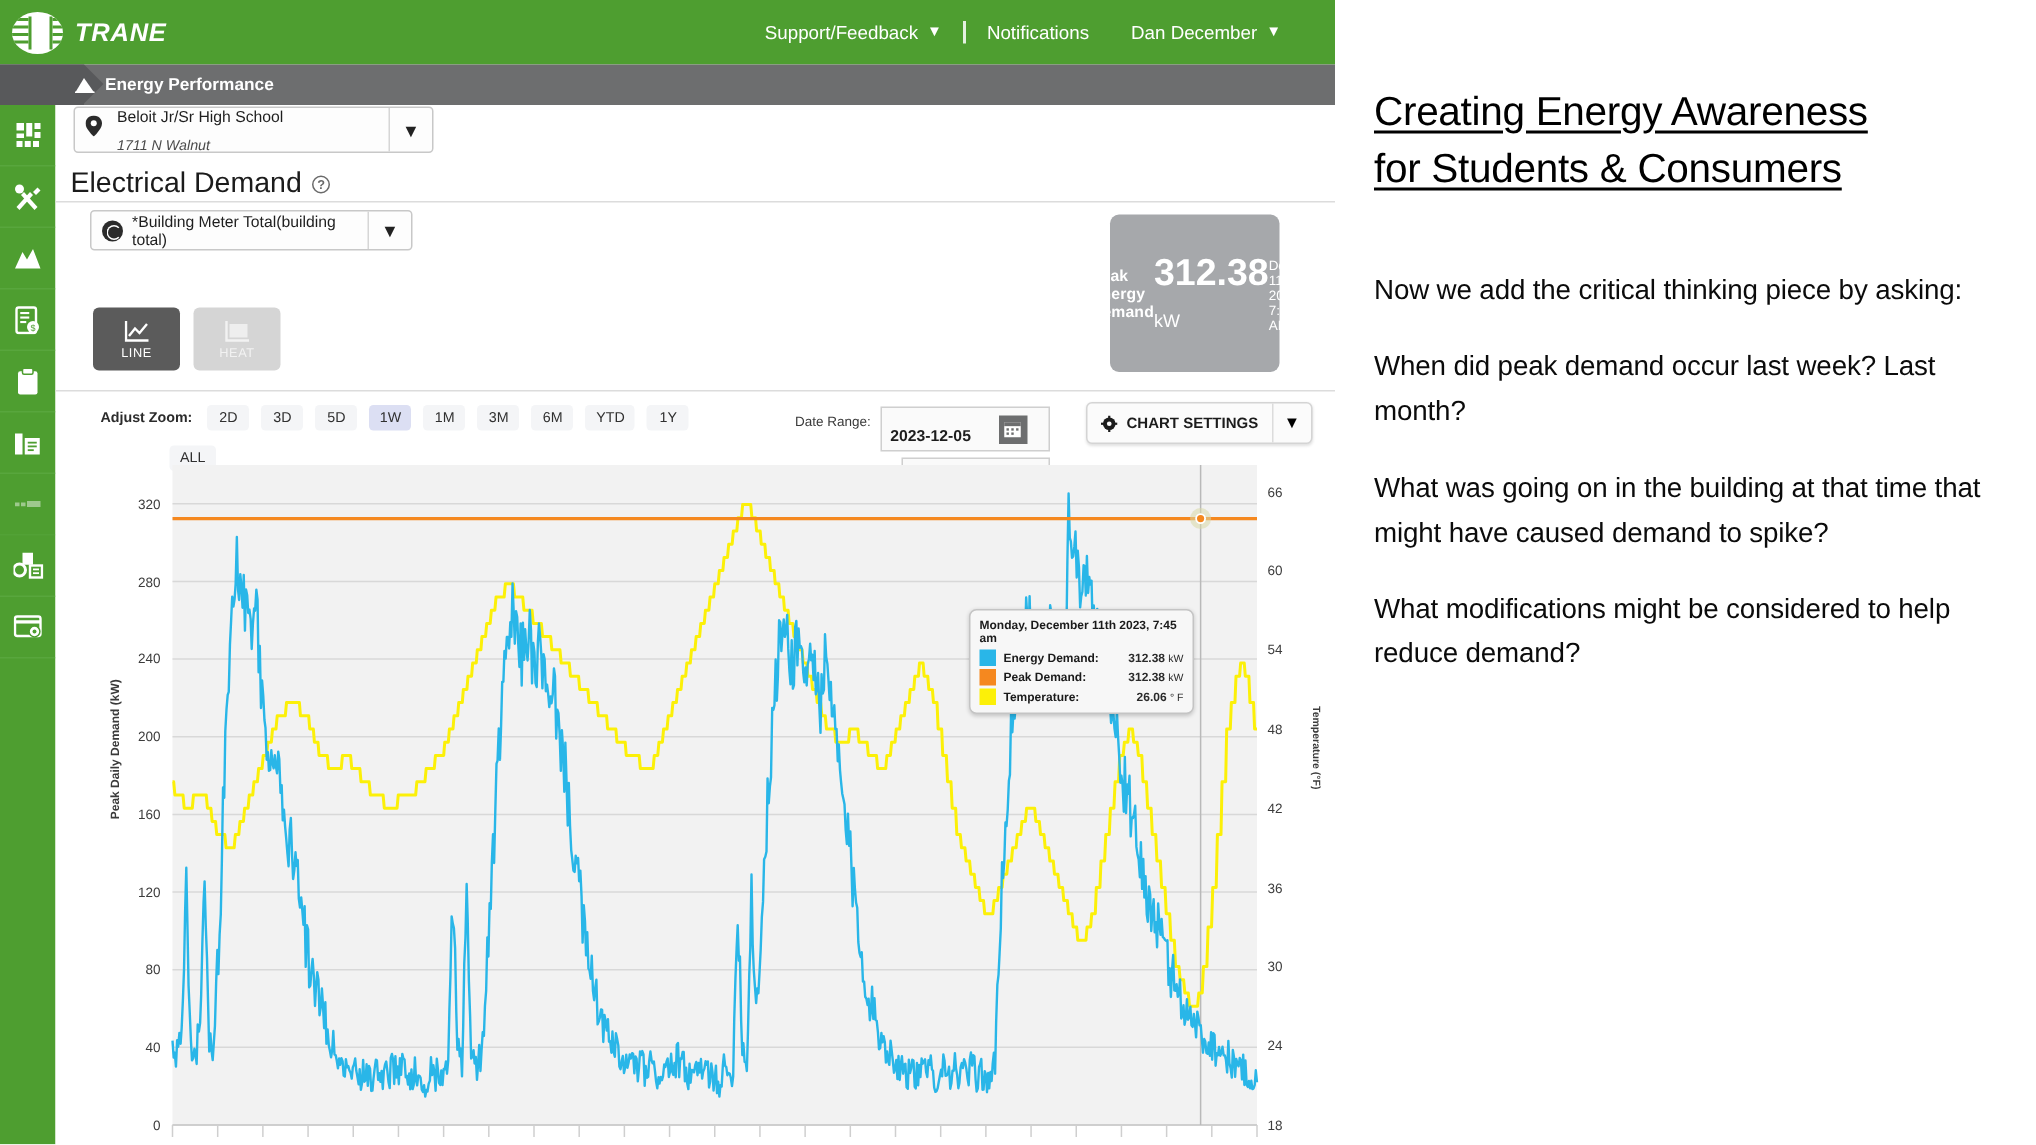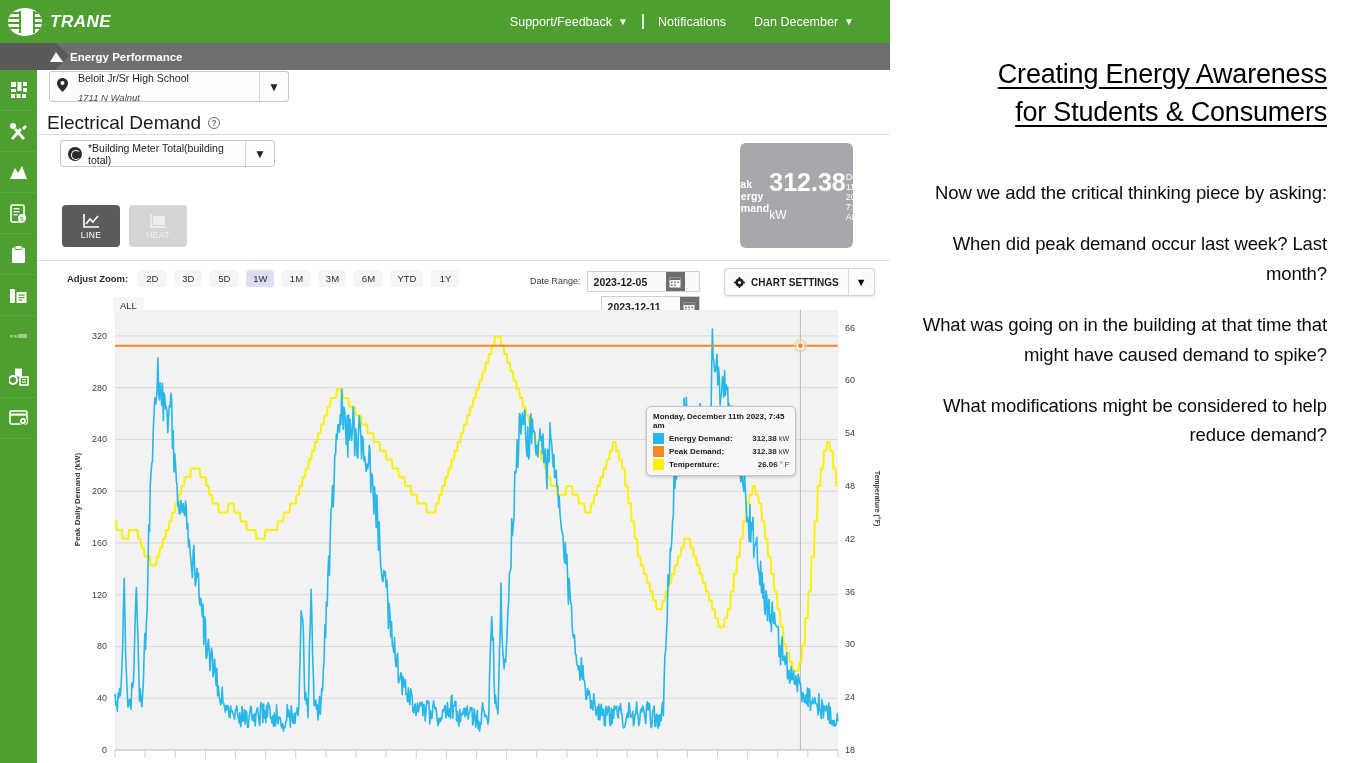--- a/index.html
+++ b/index.html
@@ -182,21 +182,21 @@
     position: absolute; left: 493px; top: 201px;
     display: flex; align-items: flex-start; gap: 6px;
   }
   .dr-lbl { font-size: 9px; color: #3a3a3a; padding-top: 5px; }
   .dr-fields { display: flex; flex-direction: column; gap: 4px; }
   .dr-field {
     display: flex; align-items: center;
     background: #fafafa; border: 1px solid #cfcfcf;
   }
   .dr-field.second { margin-left: 14px; }
-  .dr-val { width: 78px; font-size: 10.5px; font-weight: bold; color: #1d1d1d; padding: 3px 6px; }
+  .dr-val { width: 78px; font-size: 10.5px; font-weight: bold; color: #1d1d1d; padding: 3px 6px; margin-top: 10px; }
   .cal-btn {
     width: 19px; height: 19px; background: #6d6e6f; color: #fff;
     display: flex; align-items: center; justify-content: center;
   }
 
   .chart-settings {
     position: absolute; left: 687px; top: 198px; height: 28px;
     background: #fbfbfb; border: 1px solid #d4d4d4; border-radius: 4px;
     display: flex; align-items: center; box-shadow: 0 1px 2px rgba(0,0,0,.12);
   }
@@ -241,21 +241,21 @@
   .tt-title { font-size: 8px; font-weight: bold; color: #1a1a1a; margin-bottom: 3px; }
   .tt-row { display: flex; align-items: center; font-size: 8px; margin-top: 2px; }
   .tt-sw { width: 11px; height: 11px; margin-right: 5px; flex: 0 0 auto; }
   .tt-name { font-weight: bold; color: #1a1a1a; }
   .tt-val { margin-left: auto; font-weight: bold; color: #2a2a2a; }
   .tt-unit { font-weight: normal; font-size: 7px; }
 
   
   .slide {
     position: absolute; left: 890px; top: 0; width: 467px; height: 763px;
-    background: #ffffff; padding: 55px 30px 16px 26px; text-align: right;
+    background: #ffffff; padding: 55px 30px 16px 26px;
   }
   .slide h1 {
     font-size: 27px; font-weight: normal; line-height: 1.42;
     color: #000; letter-spacing: -.2px;
   }
   .slide h1 span { text-decoration: underline; text-underline-offset: 4px; }
   .slide .body { margin-top: 46px; }
   .slide .body p {
     font-size: 18.5px; line-height: 1.62; color: #0b0b0b;
     margin-bottom: 21px; letter-spacing: -.1px;

